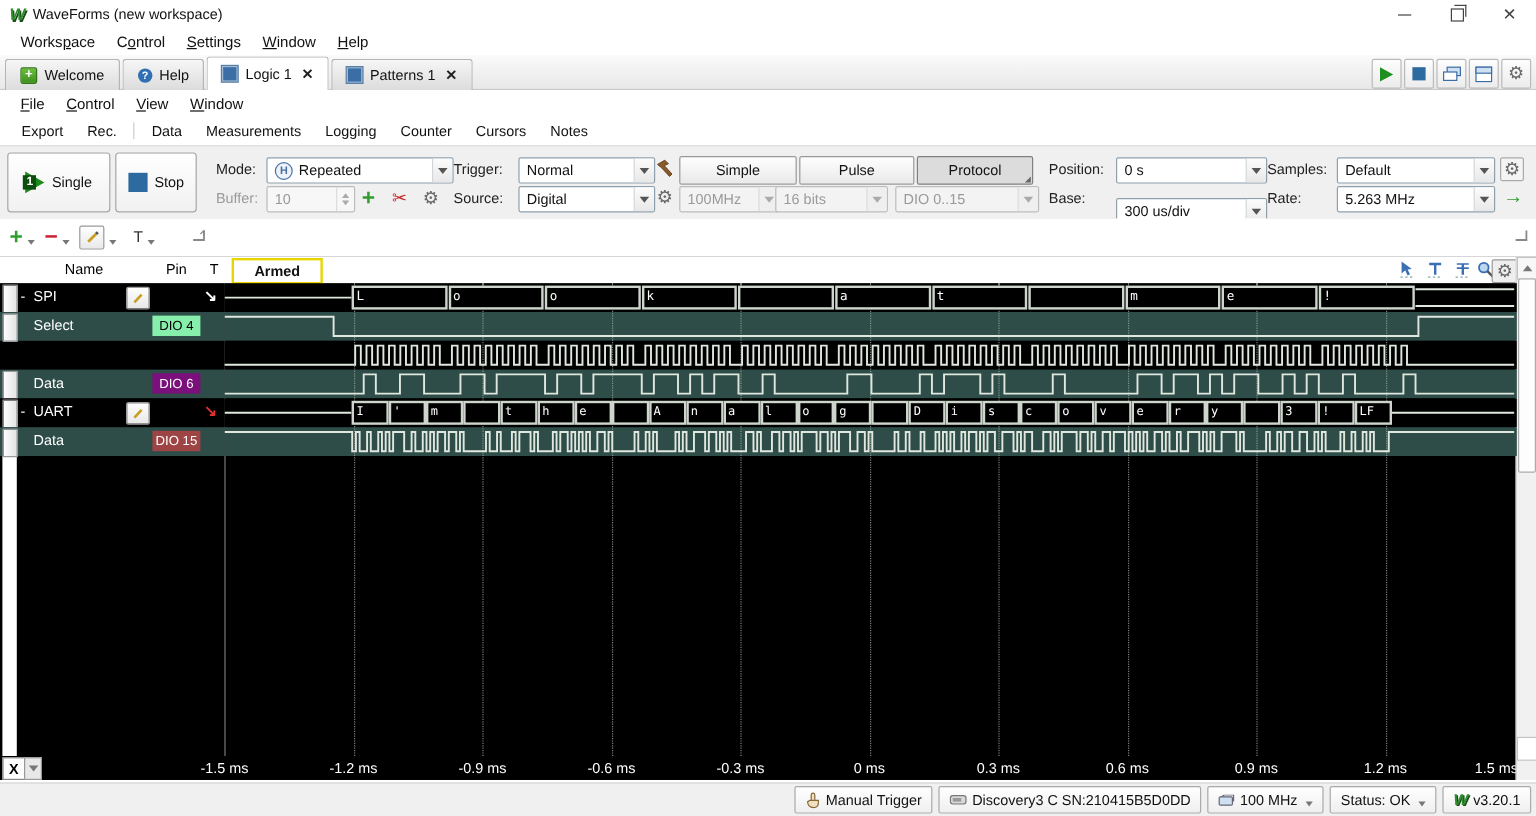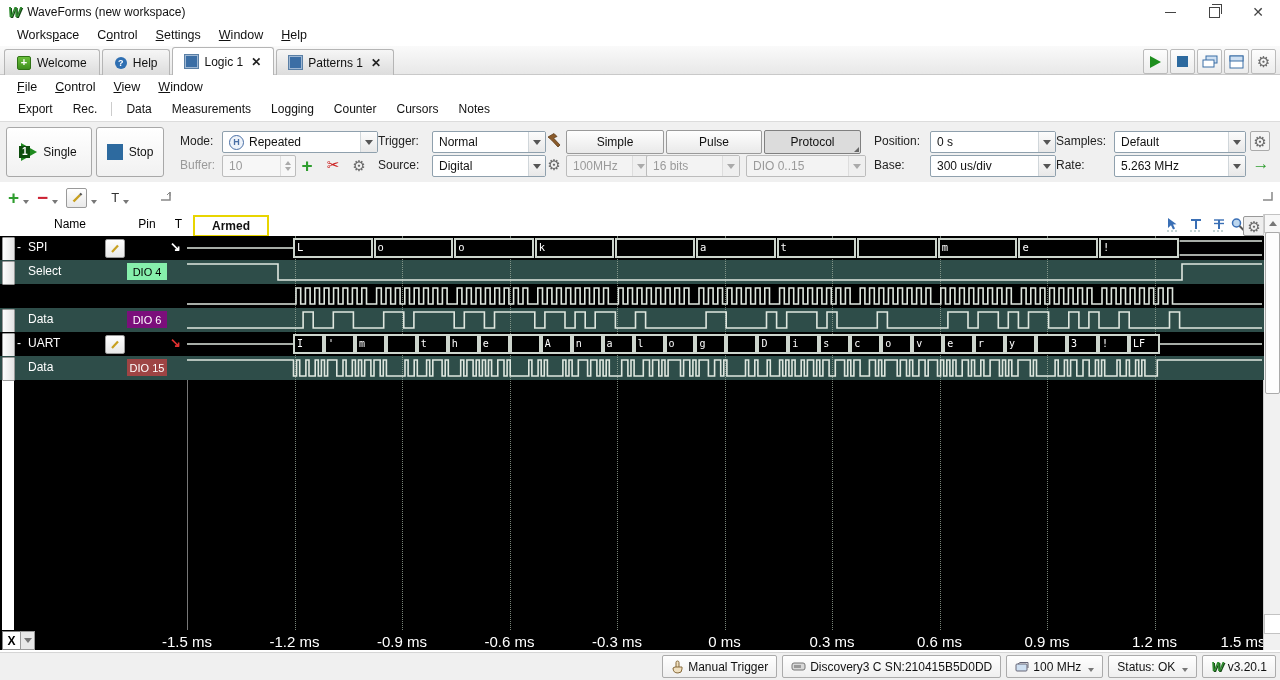--- a/index.html
+++ b/index.html
@@ -93,21 +93,21 @@
 
   .wave-row{position:absolute;left:187px;width:1075px;height:24px}
   .stripe{position:absolute;left:187px;width:1077px;height:24px}
   .gridline{position:absolute;top:22px;height:394px;width:0;border-left:1px dotted #9fae9f;opacity:.75}
   .busbox{position:absolute;top:2px;height:16px;background:#000;border:2px solid #cdd5cd;color:#fff;
           font-family:"DejaVu Sans Mono",monospace;font-size:10.5px;line-height:15px;padding-left:2px;overflow:hidden;white-space:pre}
   #panel-strip{position:absolute;left:2px;top:166px;width:12px;height:250px;background:#fff}
   #panel-divider{position:absolute;left:187px;top:22px;width:1px;height:394px;background:#777}
 
   #time-axis{position:absolute;left:0;top:416px;width:1264px;height:20px;background:#000;color:#fff}
-  .tick-lab{position:absolute;top:3px;font-size:15px;transform:translateX(-50%);white-space:nowrap}
+  .tick-lab{position:absolute;top:3px;font-size:12px;transform:translateX(-50%);white-space:nowrap}
   #axis-x-btn{position:absolute;left:2px;top:1px;width:17px;height:17px;background:#fff;border:1px solid #888;color:#000;
               font-weight:bold;display:flex;align-items:center;justify-content:center;font-size:12px}
   #axis-x-caret{position:absolute;left:20px;top:1px;width:13px;height:17px;background:#e8e8e8;border:1px solid #999;display:flex;align-items:center;justify-content:center}
   #axis-triangle{position:absolute;left:710px;top:3px;width:0;height:0;border-left:8px solid transparent;border-right:8px solid transparent;border-bottom:17px solid #fff}
 
   #vscroll{position:absolute;right:0;top:0;width:16px;height:436px;background:#f1f1f1;border-left:1px solid #cfcfcf}
   .scr-btn{position:absolute;left:0;width:16px;height:17px;background:#f7f7f7;border:1px solid #c3c3c3;display:flex;align-items:center;justify-content:center}
   .scr-thumb{position:absolute;left:1px;top:18px;width:13px;height:160px;background:#fdfdfd;border:1px solid #aaa;border-radius:2px}
 
   
@@ -299,21 +299,21 @@
   </div>
 
   <span class="lab" style="left:874px;top:12px">Position:</span>
   <div class="dd" style="left:930px;top:9px;width:118px">
     <span>0 s</span>
     <span class="caret">
         <span class="ct"></span>
       </span>
   </div>
   <span class="lab" style="left:874px;top:36px">Base:</span>
-  <div class="dd" style="left:930px;top:33px;width:118px">
+  <div class="dd" style="left:930px;top:43px;width:118px">
     <span>300 us/div</span>
     <span class="caret">
         <span class="ct"></span>
       </span>
   </div>
 
   <span class="lab" style="left:1056px;top:12px">Samples:</span>
   <div class="dd" style="left:1114px;top:9px;width:124px">
     <span>Default</span>
     <span class="caret">

